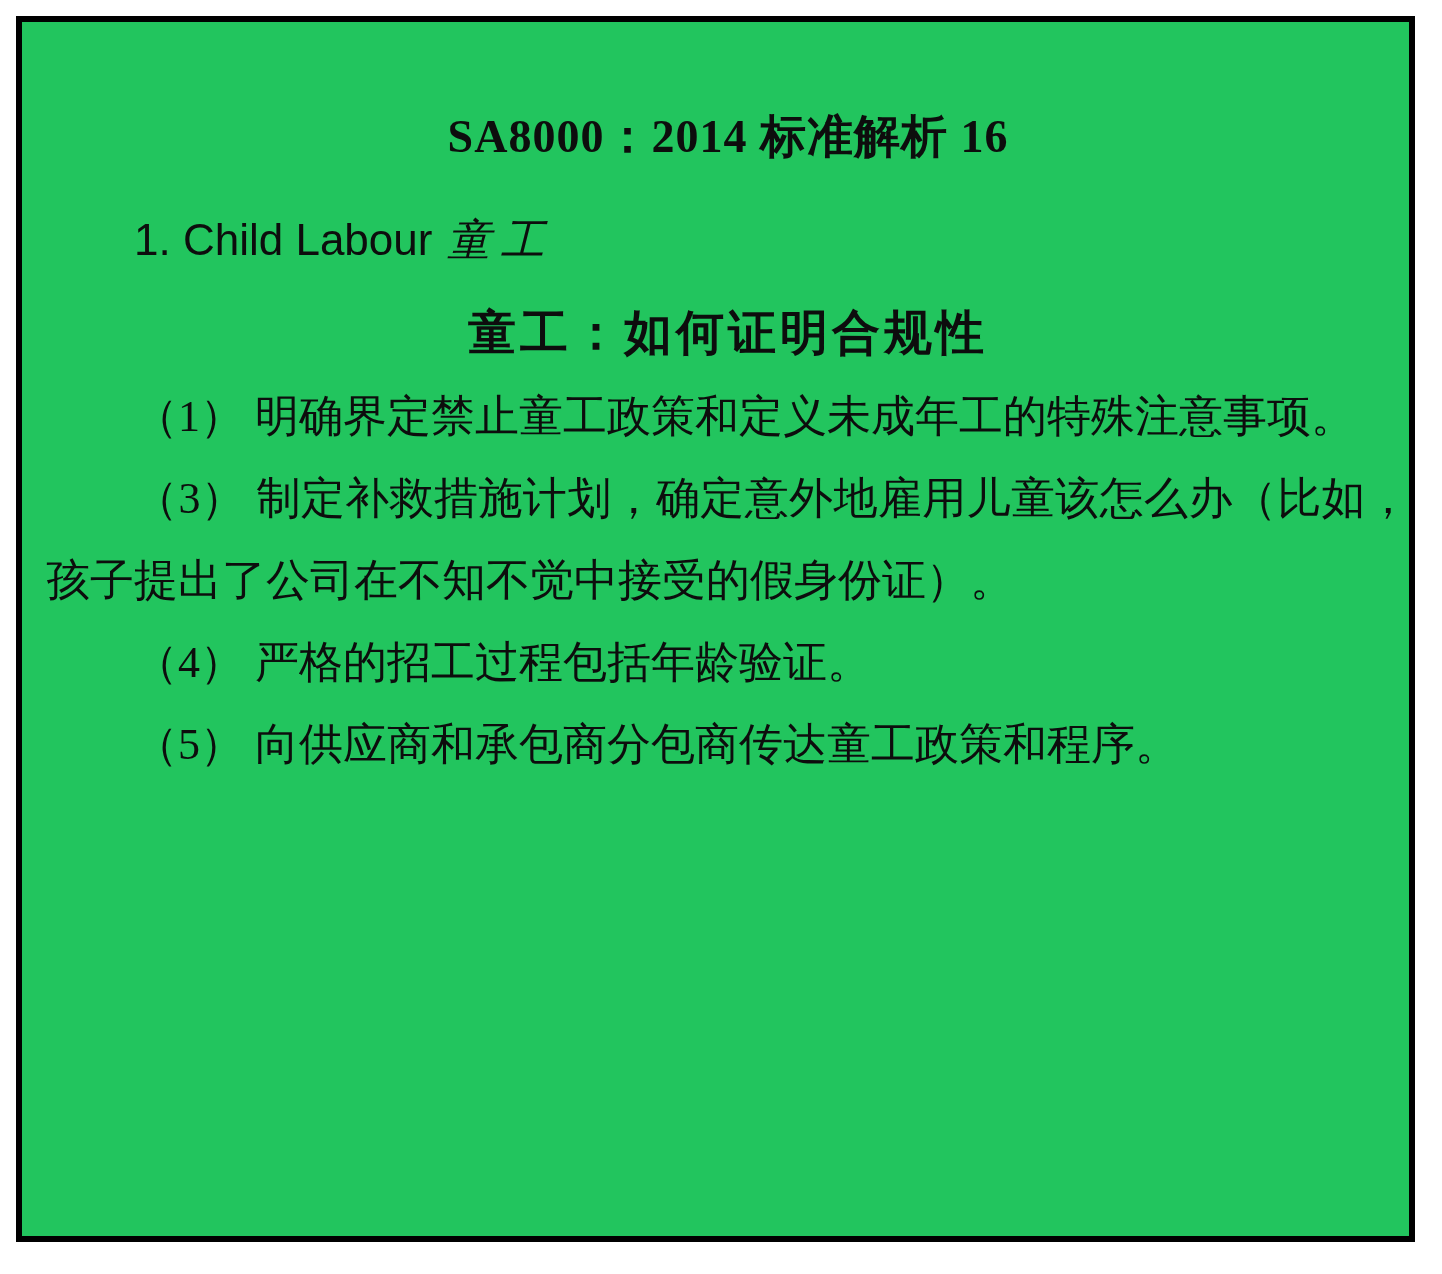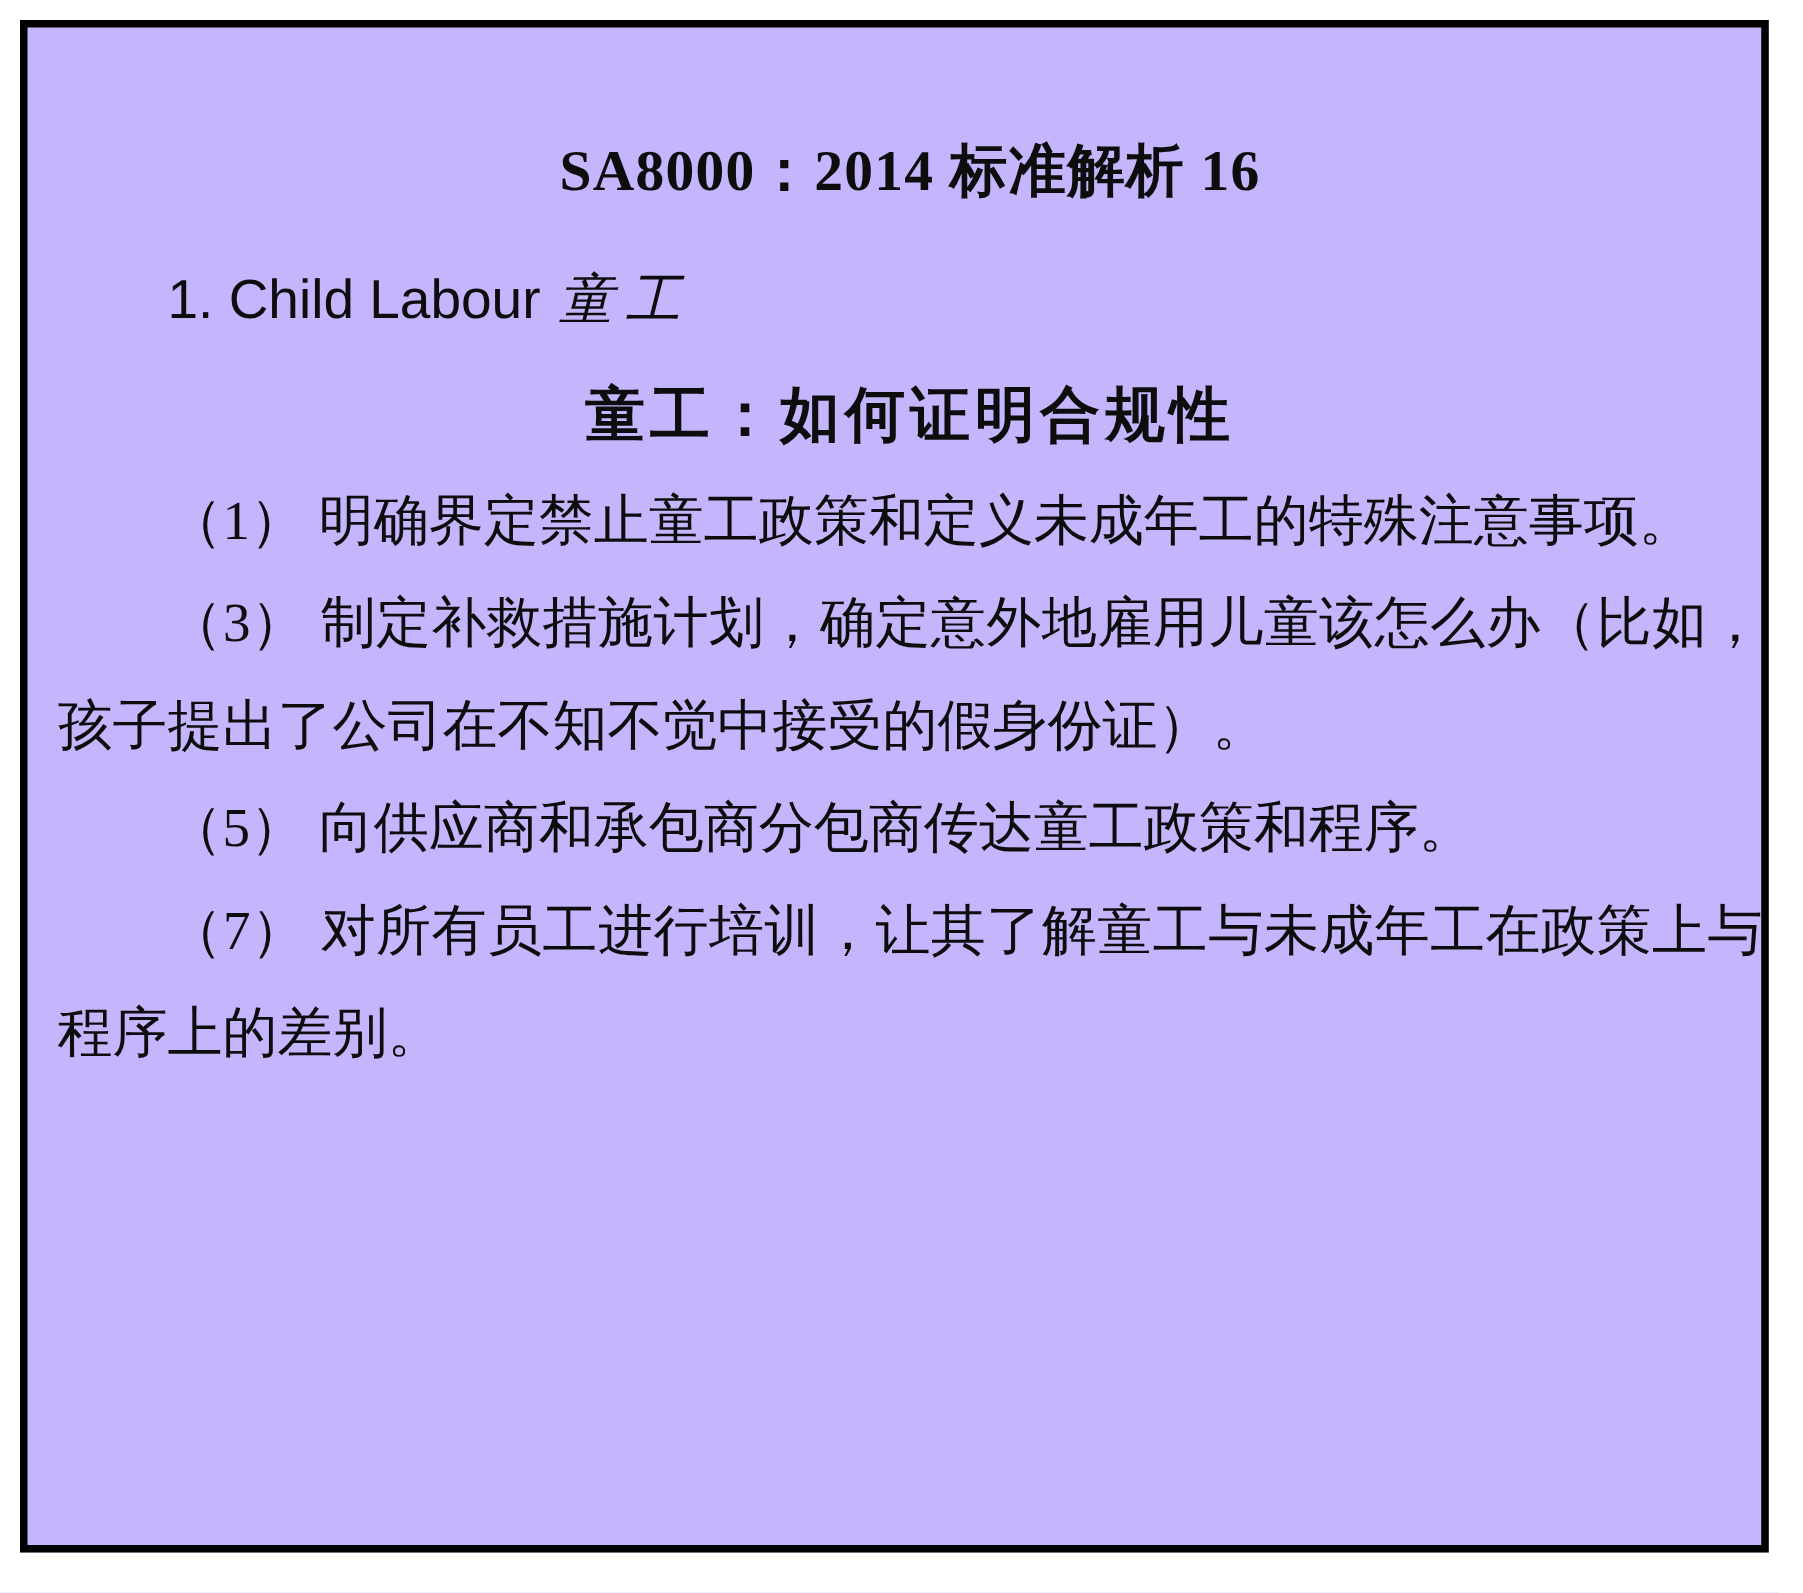--- a/index.html
+++ b/index.html
@@ -10,21 +10,21 @@
     height: 1274px;
     overflow: hidden;
   }
   .page-frame {
     position: absolute;
     left: 16px;
     top: 16px;
     width: 1399px;
     height: 1226px;
     border: 6px solid #000000;
-    background: #c4b5fd;
+    background: #22c55e;
     box-sizing: border-box;
   }
   .content {
     padding: 86px 0 0 24px;
     width: 1364px;
     color: #0d0d0d;
     font-family: "Liberation Serif", serif;
   }
   .doc-title {
     margin: 0;
@@ -73,17 +73,17 @@
   <div class="content">
 
     <h1 class="doc-title">SA8000：2014 标准解析 16</h1>
 
     <h2 class="section-heading"><span>1. Child Labour</span><span class="cn-kai">童工</span></h2>
 
     <h3 class="doc-subtitle">童工：如何证明合规性</h3>
 
     <p class="body-par">（1） 明确界定禁止童工政策和定义未成年工的特殊注意事项。</p>
     <p class="body-par">（3） 制定补救措施计划，确定意外地雇用儿童该怎么办（比如，孩子提出了公司在不知不觉中接受的假身份证）。</p>
+    <p class="body-par">（4） 严格的招工过程包括年龄验证。</p>
     <p class="body-par">（5） 向供应商和承包商分包商传达童工政策和程序。</p>
-    <p class="body-par">（7） 对所有员工进行培训，让其了解童工与未成年工在政策上与程序上的差别。</p>
 
   </div>
 </div>
 
 </body></html>

